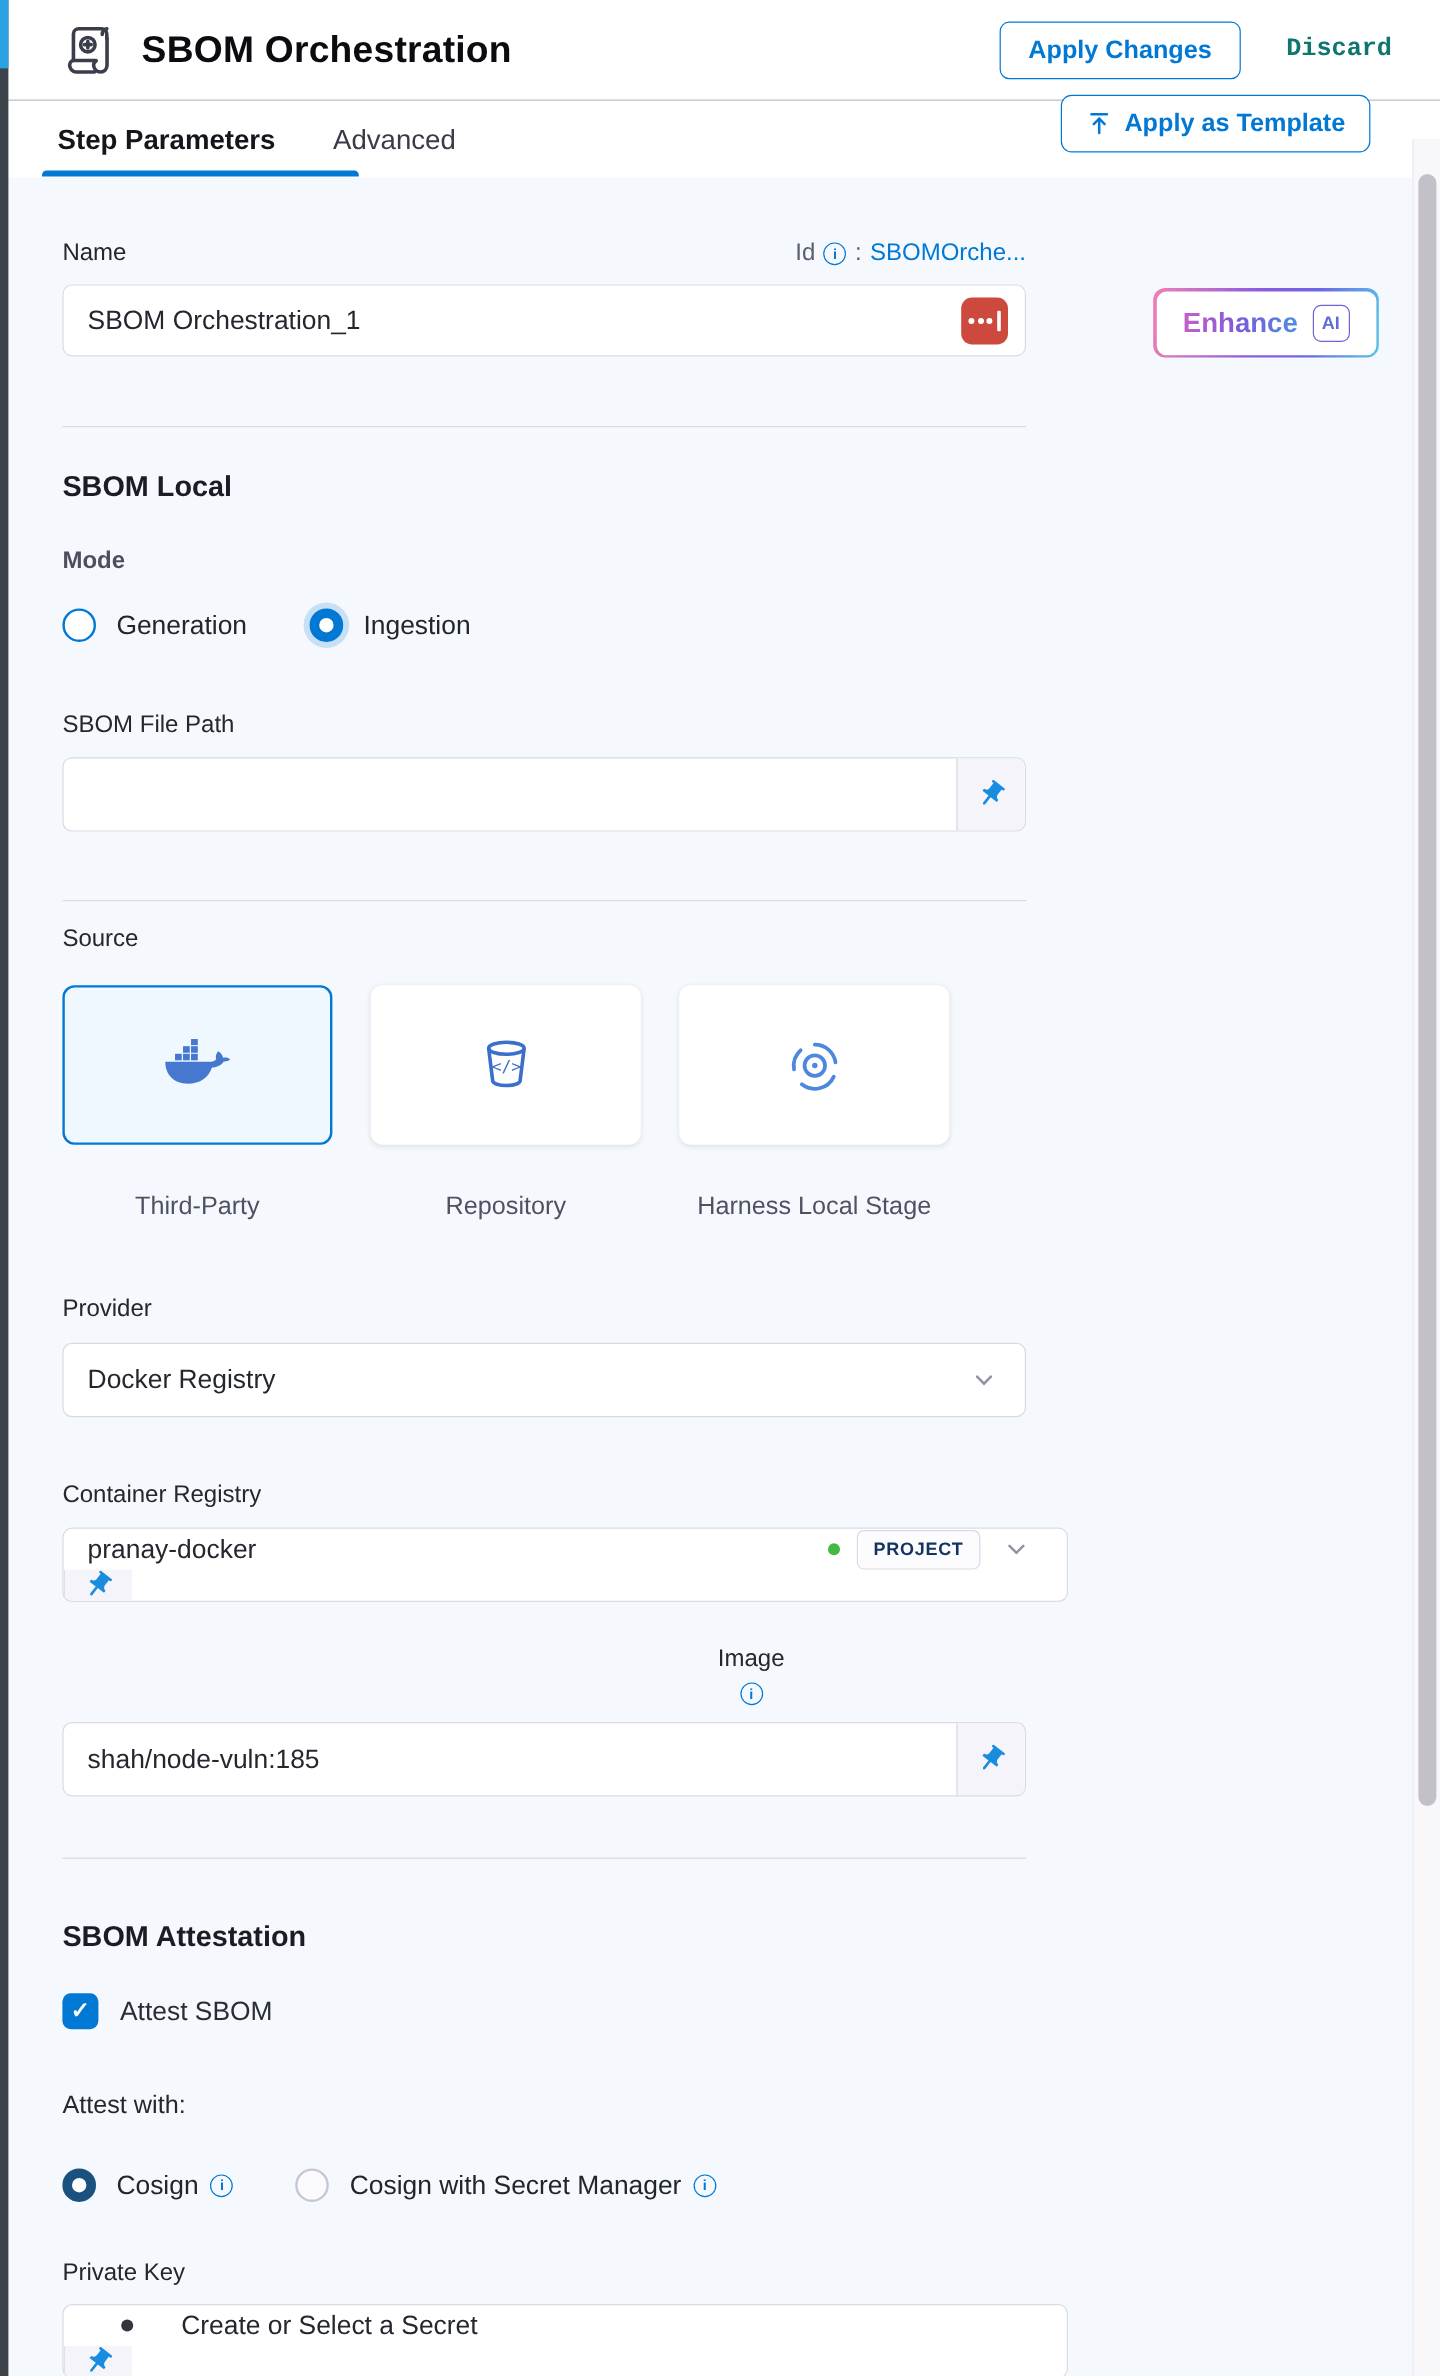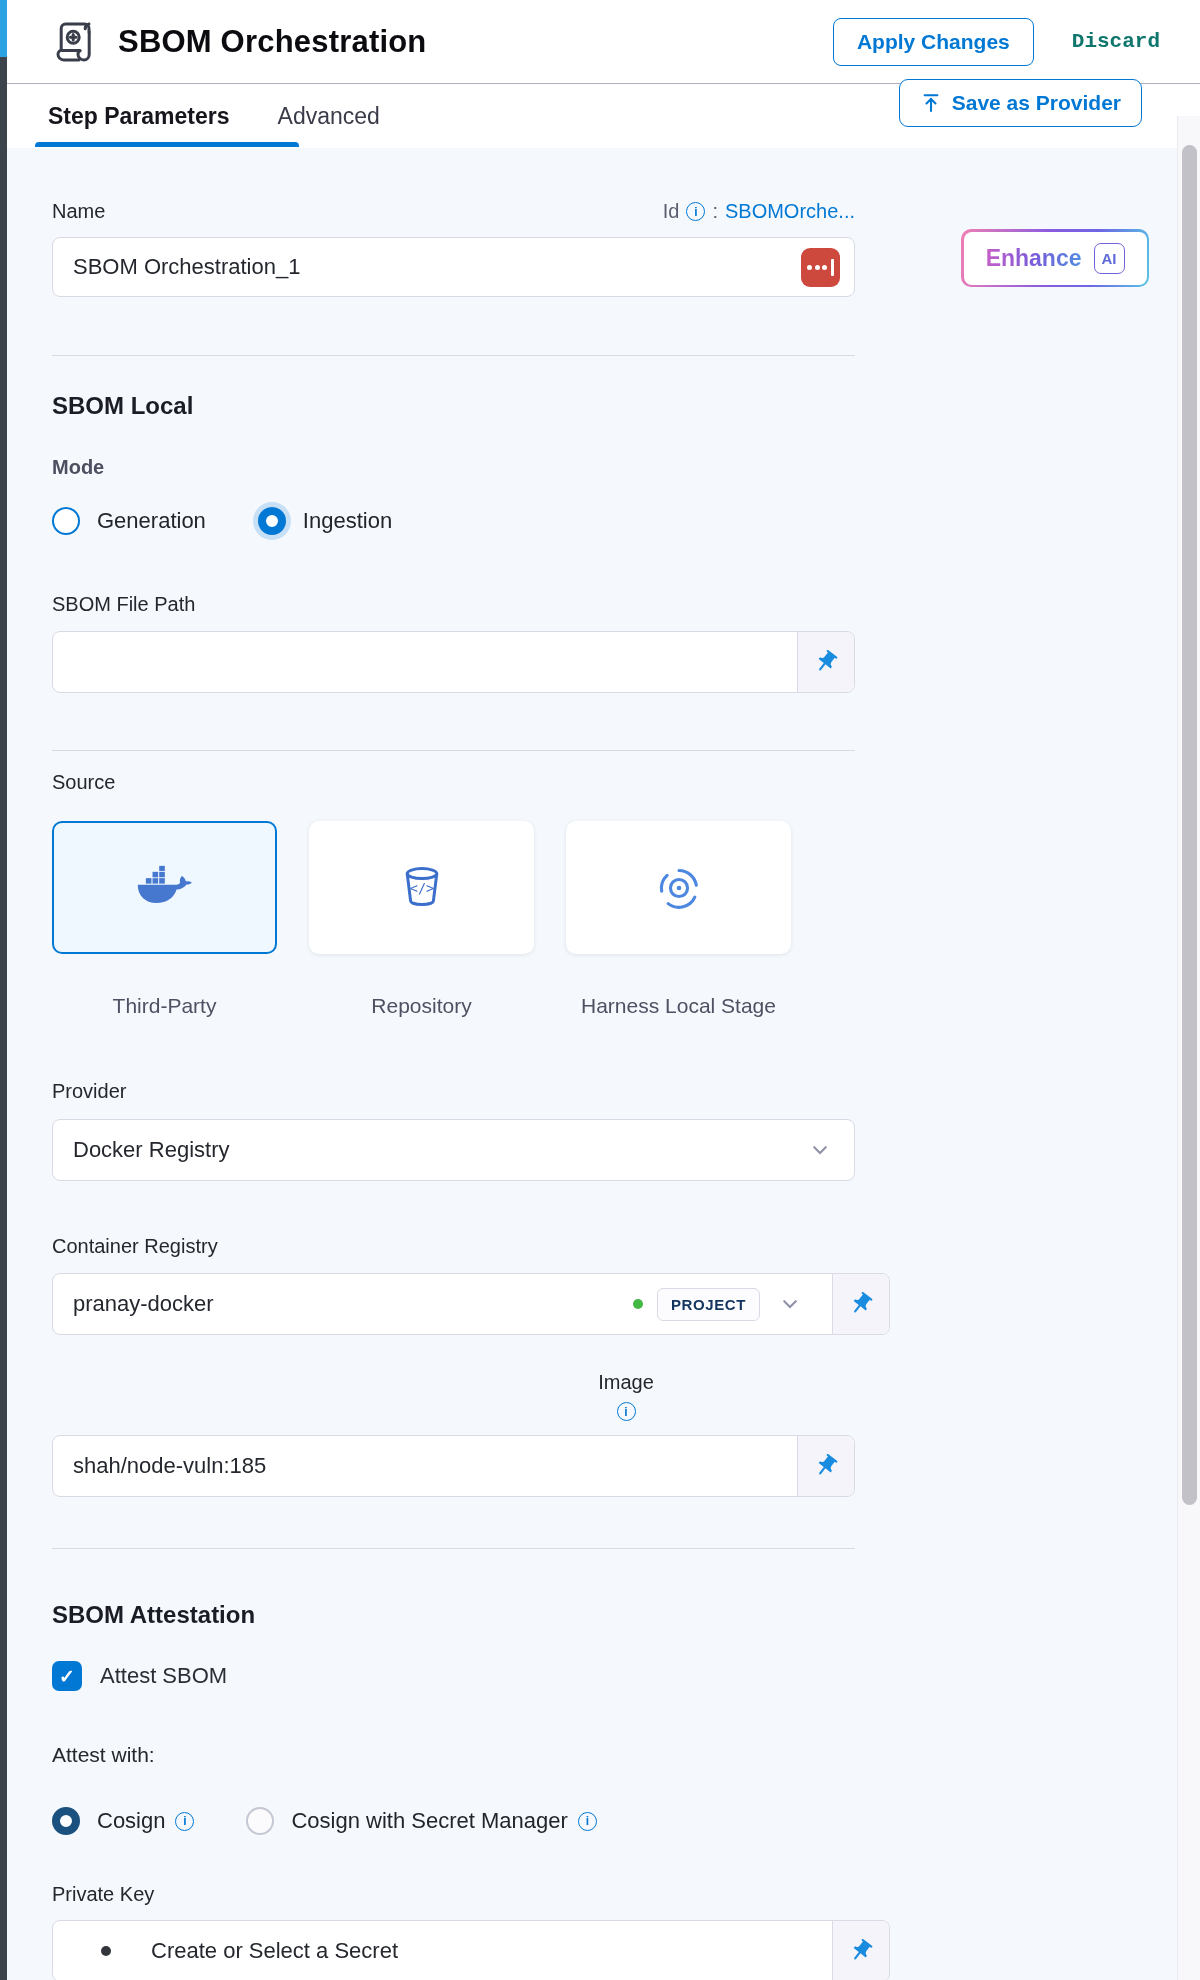--- a/index.html
+++ b/index.html
@@ -36,21 +36,21 @@
 
   .name-row { margin-top:52px; display:flex; align-items:center; justify-content:space-between; width:803px; }
   .id-group { display:flex; align-items:center; gap:7px; font-size:20px; }
   .id-label { color:#5C5E70; }
   .id-colon { color:#5C5E70; }
   .id-value { color:#0278D5; }
 
   .circle-i { display:inline-flex; align-items:center; justify-content:center; width:19px; height:19px; border:1.6px solid #0278D5; border-radius:50%; color:#0278D5; font-size:12px; font-weight:bold; line-height:1; }
 
   
-  .enhance-wrap { position:absolute; top:29px; right:51px; padding:2.5px; border-radius:10px; background:linear-gradient(100deg,#F07FB4 0%,#8A5BE0 45%,#6D66E4 70%,#57C4E4 100%); cursor:pointer; }
+  .enhance-wrap { position:absolute; top:40px; right:51px; padding:2.5px; border-radius:10px; background:linear-gradient(100deg,#F07FB4 0%,#8A5BE0 45%,#6D66E4 70%,#57C4E4 100%); cursor:pointer; }
   .enhance-inner { background:#fff; border-radius:8px; display:flex; align-items:center; gap:12px; padding:11px 22px; }
   .enhance-text { font-size:23px; font-weight:bold; background:linear-gradient(95deg,#C75FC8,#7A5BDB,#4E8FE0); -webkit-background-clip:text; background-clip:text; color:transparent; }
   .ai-badge { width:31px; height:31px; border:1.8px solid #6F63D9; border-radius:7px; display:flex; align-items:center; justify-content:center; font-size:15px; font-weight:bold; color:#5F6ADB; }
 
   .text-input { margin-top:14px; height:60px; width:803px; background:#fff; border:1px solid #D9DAE5; border-radius:8px; display:flex; align-items:center; padding:0 14px 0 20px; font-size:22px; color:#24272E; }
   .input-value { flex:1; }
 
   .rename-icon { width:39px; height:39px; background:#CD493E; border-radius:9px; display:flex; align-items:center; justify-content:center; gap:2.5px; cursor:pointer; }
   .rename-icon .dot { width:5px; height:5px; background:#fff; border-radius:50%; }
   .rename-icon .bar { width:2.6px; height:17px; background:#fff; border-radius:1px; margin-left:1px; }
@@ -67,21 +67,21 @@
   .radio { width:28px; height:28px; border-radius:50%; background:#fff; flex:0 0 auto; cursor:pointer; }
   .radio.unsel-blue { border:2px solid #0278D5; }
   .radio.unsel-gray { border:2px solid #C6C7D4; background:#FBFBFD; }
   .radio.sel { border:8px solid #0278D5; }
   .radio.sel.halo { box-shadow:0 0 0 5px #C7E0F6; }
   .radio.sel.navy { border-color:#1B517F; }
   .radio-label { font-size:22px; color:#22252C; margin-left:17px; }
 
   
   .pin-input { margin-top:15px; display:flex; height:62px; border:1px solid #D9DAE5; border-radius:8px; background:#fff; overflow:hidden; }
-  .w803 { width:803px; } .w838 { width:838px; }
+  .w803 { width:803px; } .w838 { width:838px;flex-direction:column; }
   .pin-input .body { flex:1; display:flex; align-items:center; padding:0 14px 0 20px; font-size:22px; color:#24272E; }
   .pin-box { width:57px; flex:0 0 auto; background:#F4F4FA; border-left:1px solid #D9DAE5; display:flex; align-items:center; justify-content:center; cursor:pointer; }
   .pin-rot { display:inline-block; transform:rotate(38deg); }
 
   
   .source-label { margin-top:20px; }
   .cards-row { margin-top:27px; display:flex; gap:32px; }
   .card-col { width:225px; display:flex; flex-direction:column; align-items:center; }
   .card { width:225px; height:133px; border-radius:10px; display:flex; align-items:center; justify-content:center; cursor:pointer; }
   .card.disabled { background:#EFEFF6; }
@@ -152,21 +152,21 @@
     <span class="tab">Advanced</span>
     <span class="tab-underline"></span>
     <button class="save-template-btn">
       <span>
         <svg width="22" height="22" viewBox="0 0 20 20" fill="none" stroke="#0278D5" stroke-width="1.9" stroke-linecap="round" stroke-linejoin="round">
           <path d="M4.2 3h11.6"></path>
             <path d="M10 17.2V6.4"></path>
             <path d="M5.9 10.4 10 6.3l4.1 4.1"></path>
         </svg>
       </span>
-      <span>Save as Provider</span>
+      <span>Apply as Template</span>
     </button>
   </div>
 
   <div class="content">
 
     <div class="enhance-wrap">
       <div class="enhance-inner">
         <span class="enhance-text">Enhance</span>
         <span class="ai-badge">AI</span>
       </div>

